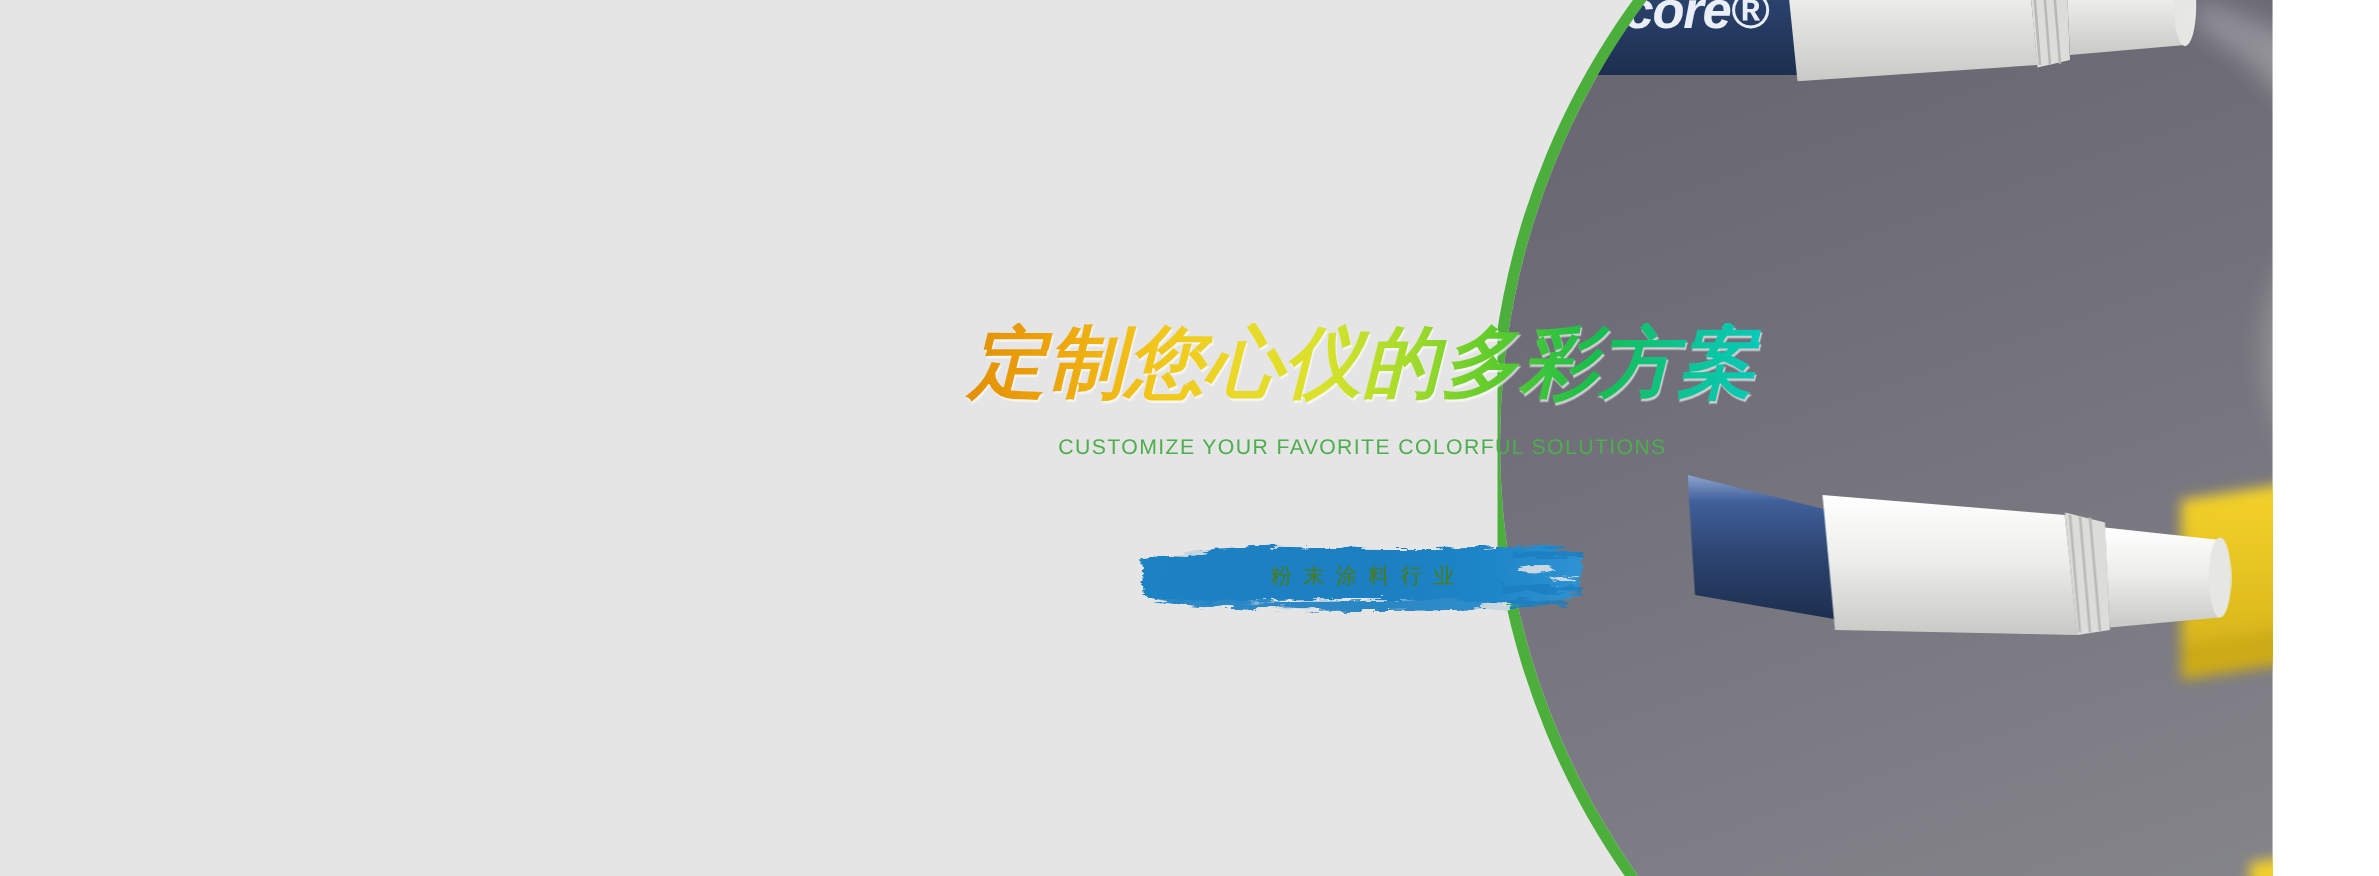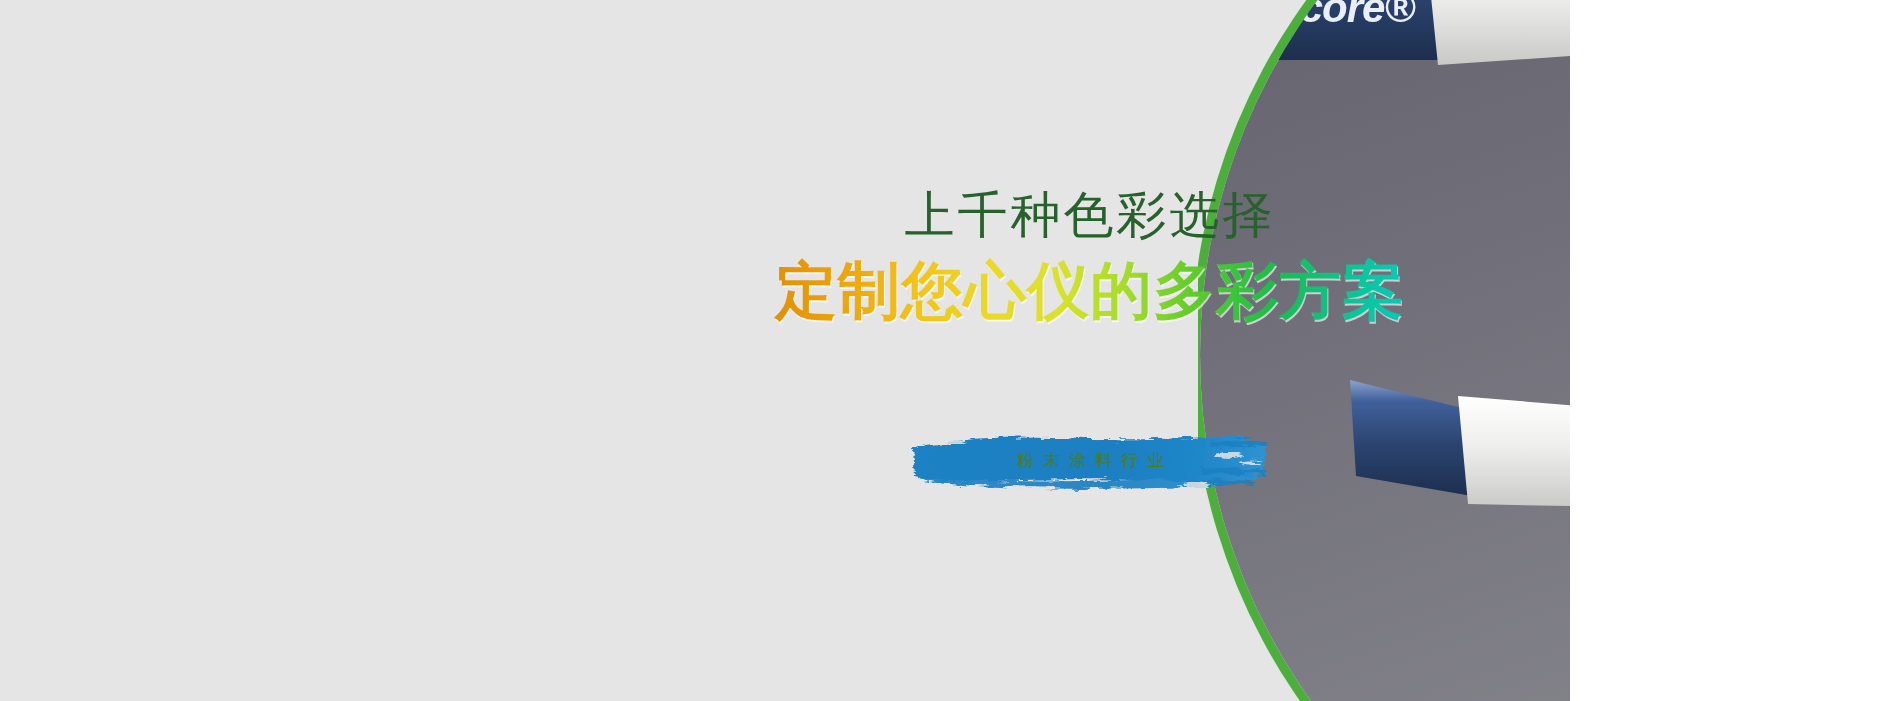--- a/index.html
+++ b/index.html
@@ -1,21 +1,21 @@
 <!DOCTYPE html>
 <html><head>
 <meta charset="utf-8">
 <style>
   * { margin:0; padding:0; box-sizing:border-box; }
   html,body { background:#ffffff; }
   body { font-family:"Liberation Sans", sans-serif; }
 
   #banner {
     position:relative;
-    width:1570px; height:701px;
+    width:1818px; height:701px;
     overflow:hidden;
     background:#e5e5e5;
   }
 
   
   .powder-photo {
     position:absolute; left:0; top:0;
     width:760px; height:701px;
     overflow:hidden;
   }
@@ -63,20 +63,21 @@
     font-weight:400;
     white-space:nowrap;
   }
 
   .headline-2 {
     position:absolute; top:258px; left:0; width:100%;
     font-size:62px;
     line-height:1.05;
     letter-spacing:1px;
     font-weight:bold;
+    font-style:italic;
     white-space:nowrap;
     background-image:linear-gradient(90deg,
         #e08c06 0%,
         #eda30b 12%,
         #f2c41a 24%,
         #ead929 35%,
         #d9e22c 45%,
         #a8dc2b 55%,
         #5ecb2c 66%,
         #18bd4c 78%,
@@ -346,24 +347,24 @@
           <ellipse cx="980" cy="860" rx="230" ry="160" fill="#efe9cf" opacity="0.4"></ellipse>
         </g>
       </svg>
     </div>
   </div>
 
   <div class="left-mask"></div>
 
   <div class="text-block">
 
-    <div class="headline-1">上千种色彩选择</div>
 
     <div class="headline-2">定制您心仪的多彩方案</div>
 
+    <div class="subtitle">CUSTOMIZE YOUR FAVORITE COLORFUL SOLUTIONS</div>
 
     <div class="brush-tag">
       <svg viewBox="0 0 360 72" preserveAspectRatio="none">
         <defs>
           <filter id="brushRough" x="-15%" y="-30%" width="130%" height="160%">
             <feTurbulence type="fractalNoise" baseFrequency="0.05 0.28" numOctaves="4" seed="9" result="t"></feTurbulence>
             <feDisplacementMap in="SourceGraphic" in2="t" scale="9" xChannelSelector="R" yChannelSelector="G"></feDisplacementMap>
           </filter>
           <linearGradient id="brushBlue" x1="0" y1="0" x2="1" y2="0">
             <stop offset="0%" stop-color="#1f82c4"></stop>

